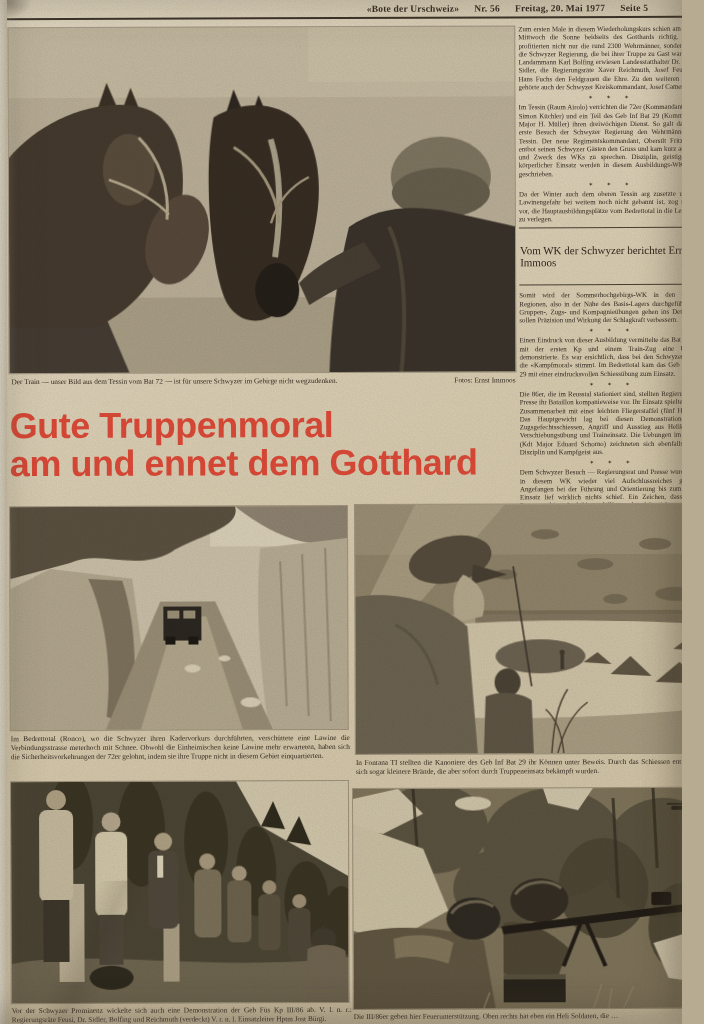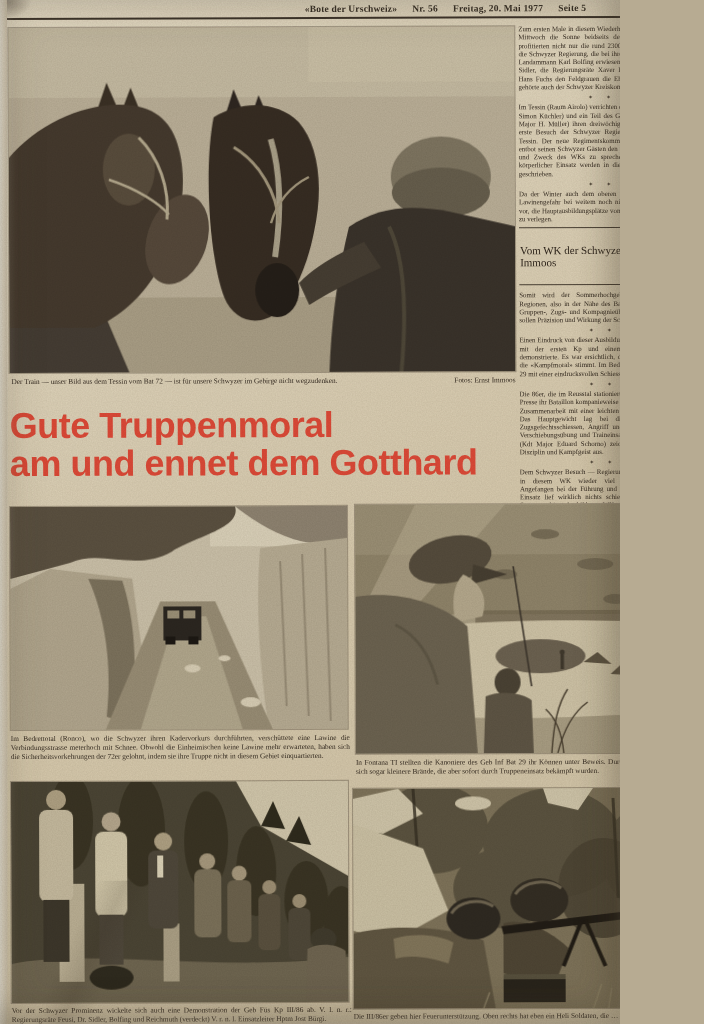--- a/index.html
+++ b/index.html
@@ -1,17 +1,17 @@
 <!DOCTYPE html>
 <html><head>
 <meta charset="utf-8">
 <style>
   html,body{margin:0;padding:0;background:#b7ab92;}
   #page{
-    position:relative;width:620px;height:1024px;overflow:hidden;
+    position:relative;width:682px;height:1024px;overflow:hidden;
     background:linear-gradient(155deg,#e5dcc6 0%,#dcd1b8 30%,#d6c9ad 55%,#cec1a4 100%);
     font-family:"Liberation Serif","DejaVu Serif",serif;color:#2f2820;
   }
   #sheet{position:absolute;inset:0;transform:rotate(-0.2deg);}
   
   .edge-left{position:absolute;left:0;top:0;bottom:0;width:7px;
     background:linear-gradient(to right,#efe9da,#cfc4ab);}
   .smudge-tl{position:absolute;left:-6px;top:-8px;width:40px;height:26px;
     background:radial-gradient(ellipse at 30% 30%,rgba(60,50,40,.55),rgba(60,50,40,0) 70%);}
   .crease-bl{position:absolute;left:-20px;top:880px;width:220px;height:150px;opacity:.18;

